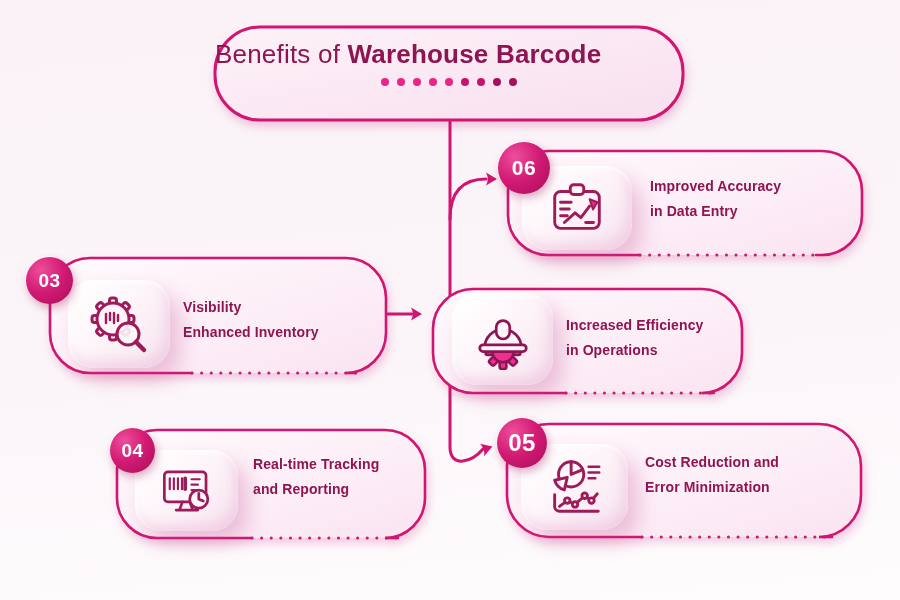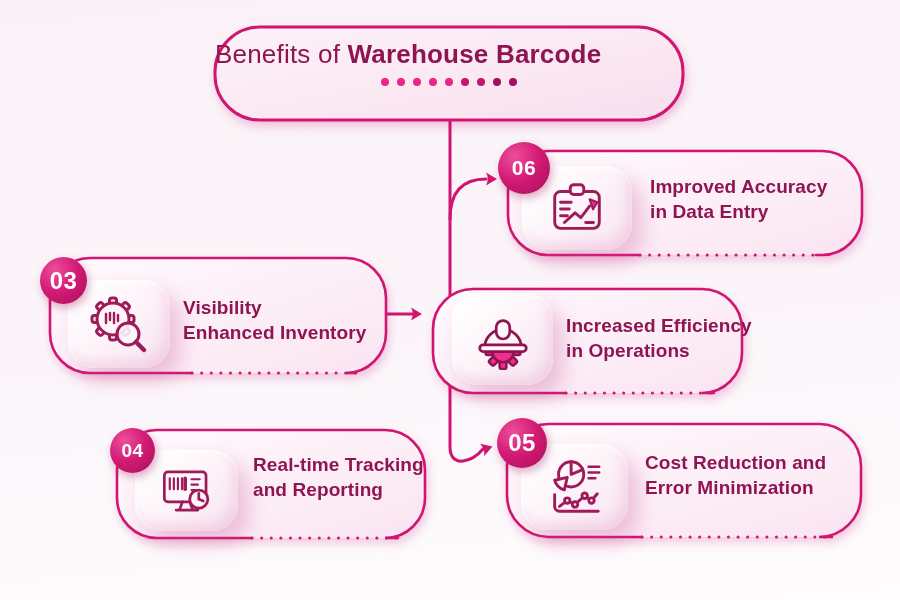--- a/index.html
+++ b/index.html
@@ -26,21 +26,21 @@
     box-shadow:2px 4px 8px rgba(160,20,90,.35), -1.5px -1.5px 0 rgba(255,255,255,.65);
     z-index:3;
   }
   
   .tile{
     position:absolute;display:flex;align-items:center;justify-content:center;border-radius:26px;
     background:linear-gradient(135deg,#FFFFFF 8%,#FDF2F8 55%,#F7E2EF 100%);
     box-shadow:10px 12px 20px rgba(198,70,140,.28), inset 2px 3px 5px rgba(255,255,255,.95), inset -5px -7px 12px rgba(233,176,210,.40);
     z-index:2;
   }
-  .itext{position:absolute;color:#8E1452;font-size:19px;line-height:25px;font-weight:700;white-space:nowrap;z-index:2;letter-spacing:.1px;}
+  .itext{position:absolute;color:#8E1452;font-size:14px;line-height:25px;font-weight:700;white-space:nowrap;z-index:2;letter-spacing:.1px;}
 </style>
 </head>
 <body>
 
 <div class="canvas">
 
   <svg class="layer" width="900" height="600" viewBox="0 0 900 600" aria-hidden="true">
     <defs>
       <linearGradient id="cg" x1="0" y1="0" x2="1" y2="1">
         <stop offset="0" stop-color="#FFFAFD"></stop>
@@ -93,21 +93,21 @@
         <span></span>
         <span></span>
         <span></span>
         <span></span>
         <span></span>
         <span></span>
     </div>
   </div>
 
   <div class="badge" style="left:498px;top:142px;width:52px;height:52px;font-size:21px;">06</div>
-  <div class="badge" style="left:40px;top:257px;width:47px;height:47px;font-size:24px;">03</div>
+  <div class="badge" style="left:26px;top:257px;width:47px;height:47px;font-size:19px;">03</div>
   <div class="badge" style="left:110px;top:428px;width:45px;height:45px;font-size:19px;">04</div>
   <div class="badge" style="left:497px;top:418px;width:50px;height:50px;font-size:24px;">05</div>
 
   <div class="tile" style="left:522px;top:166px;width:110px;height:84px;">
     <svg width="62" height="62" viewBox="0 0 64 64">
       <g fill="none" stroke="#9E1B5A" stroke-width="3" stroke-linecap="round" stroke-linejoin="round">
         <rect x="9" y="15" width="46" height="38" rx="6"></rect>
         <rect x="25" y="8" width="14" height="10" rx="3.5" fill="#FDF3F8"></rect>
         <path d="M15,26 h11 M15,33 h9 M15,40 h7"></path>
         <path d="M19,47 L30,37 l6,5 L45,30"></path>

